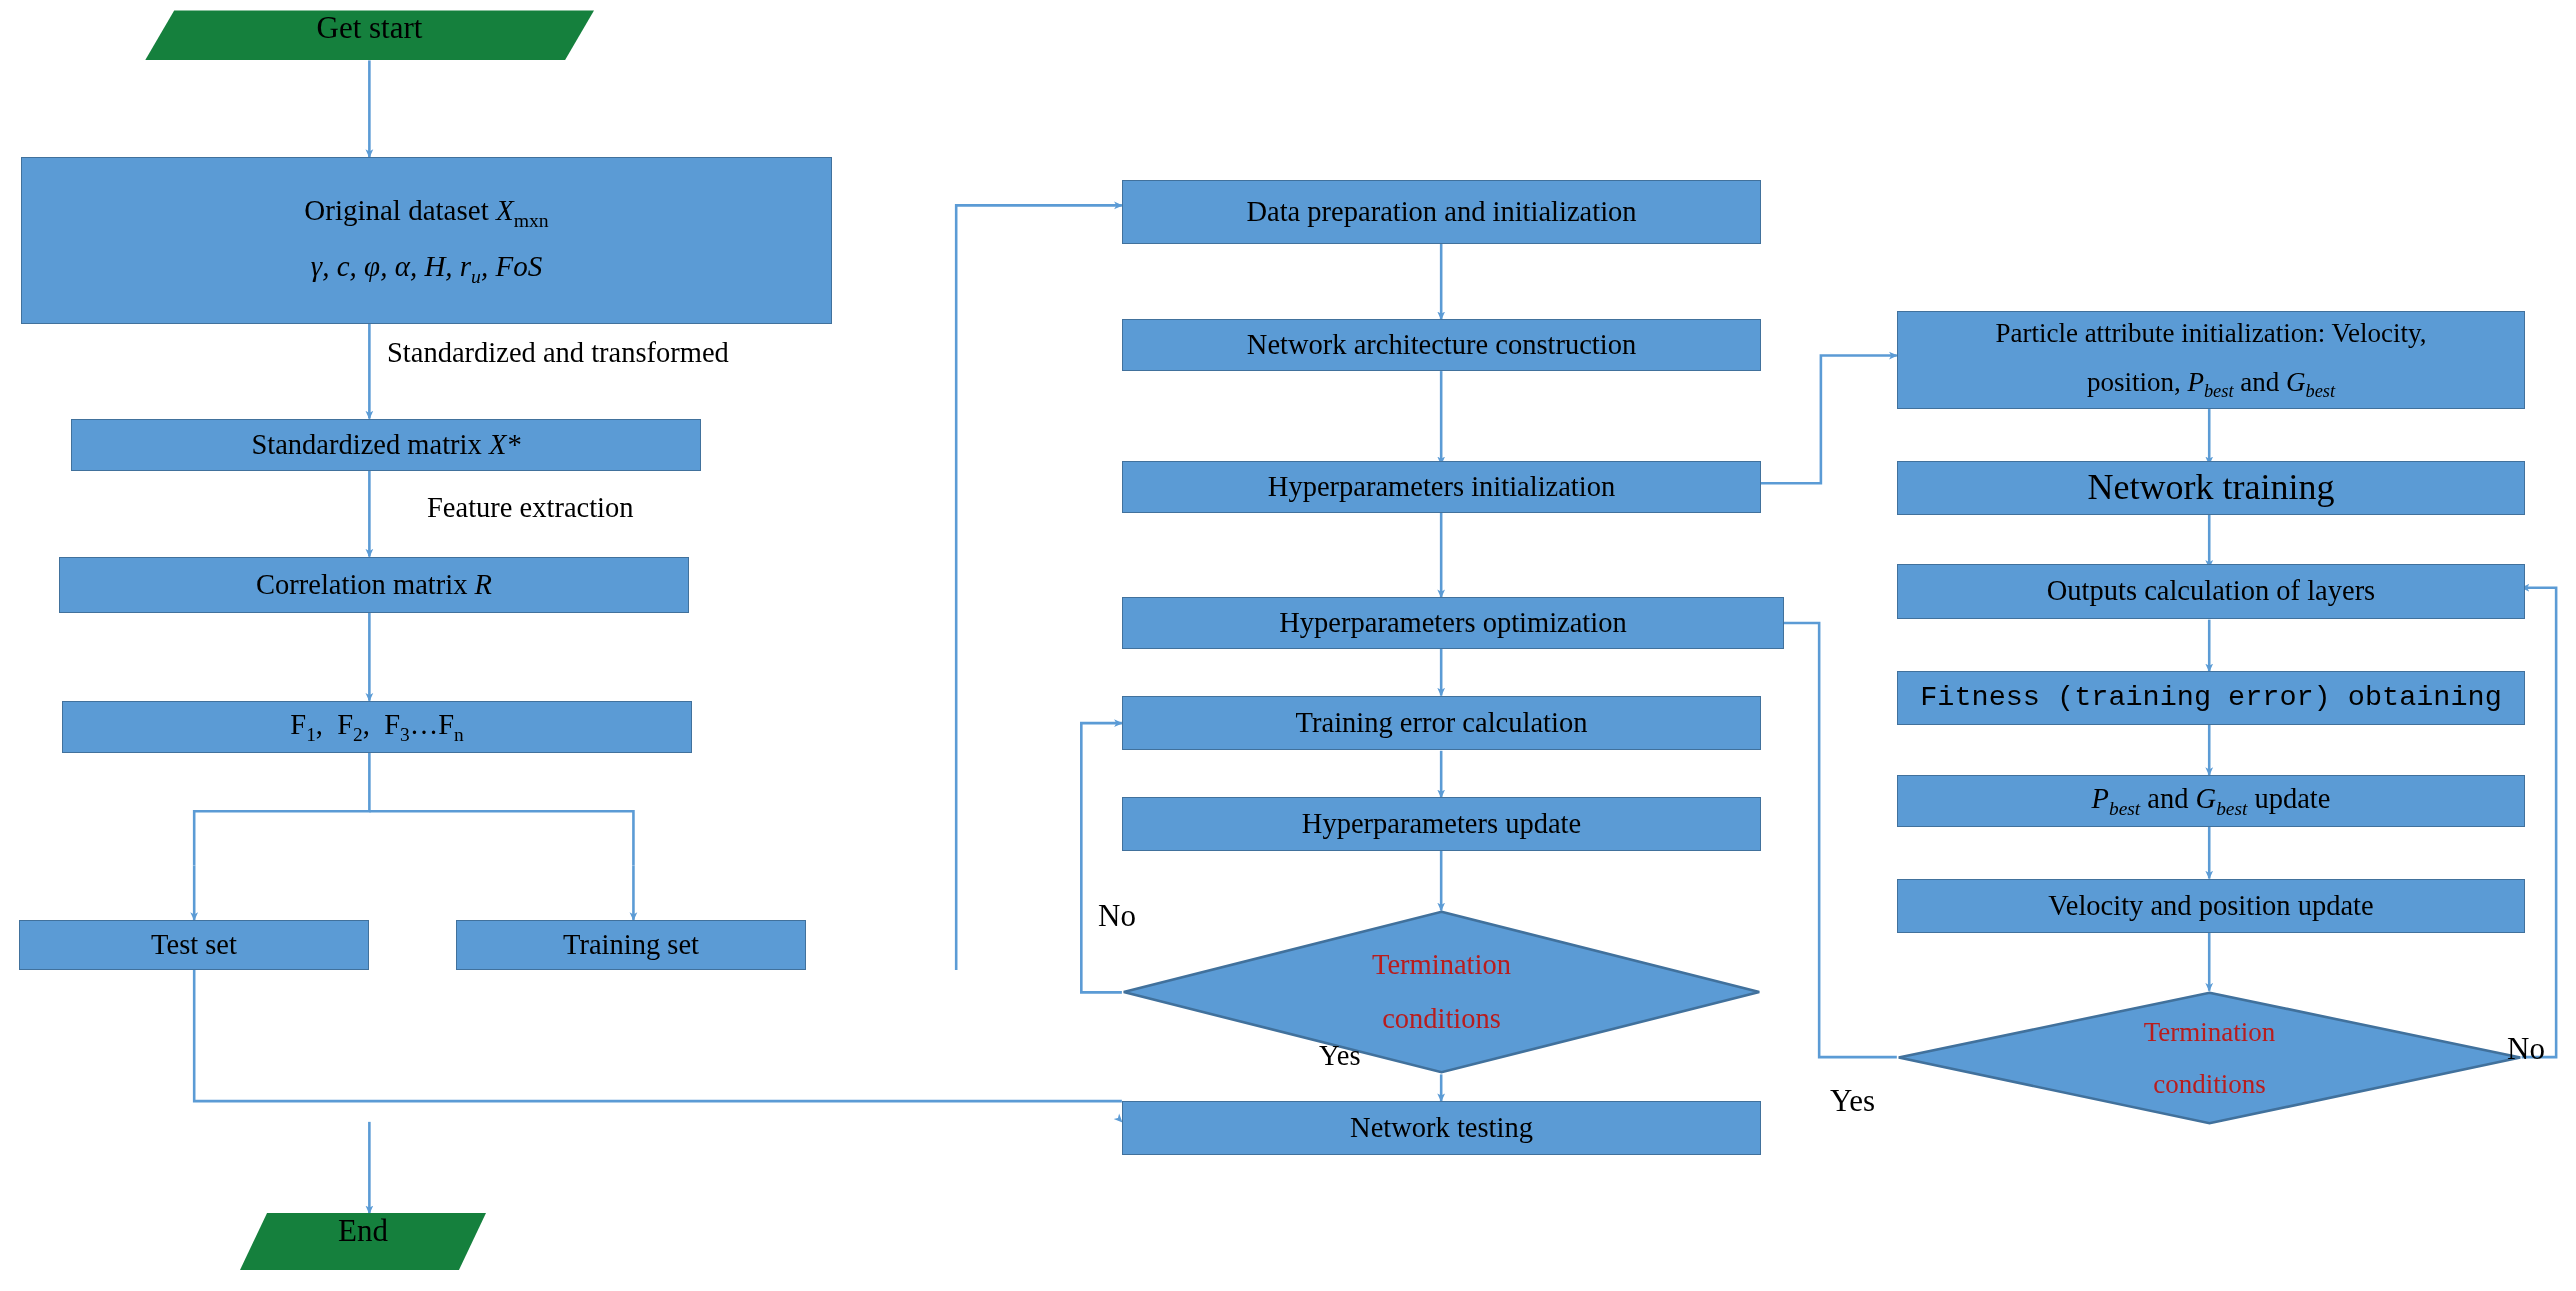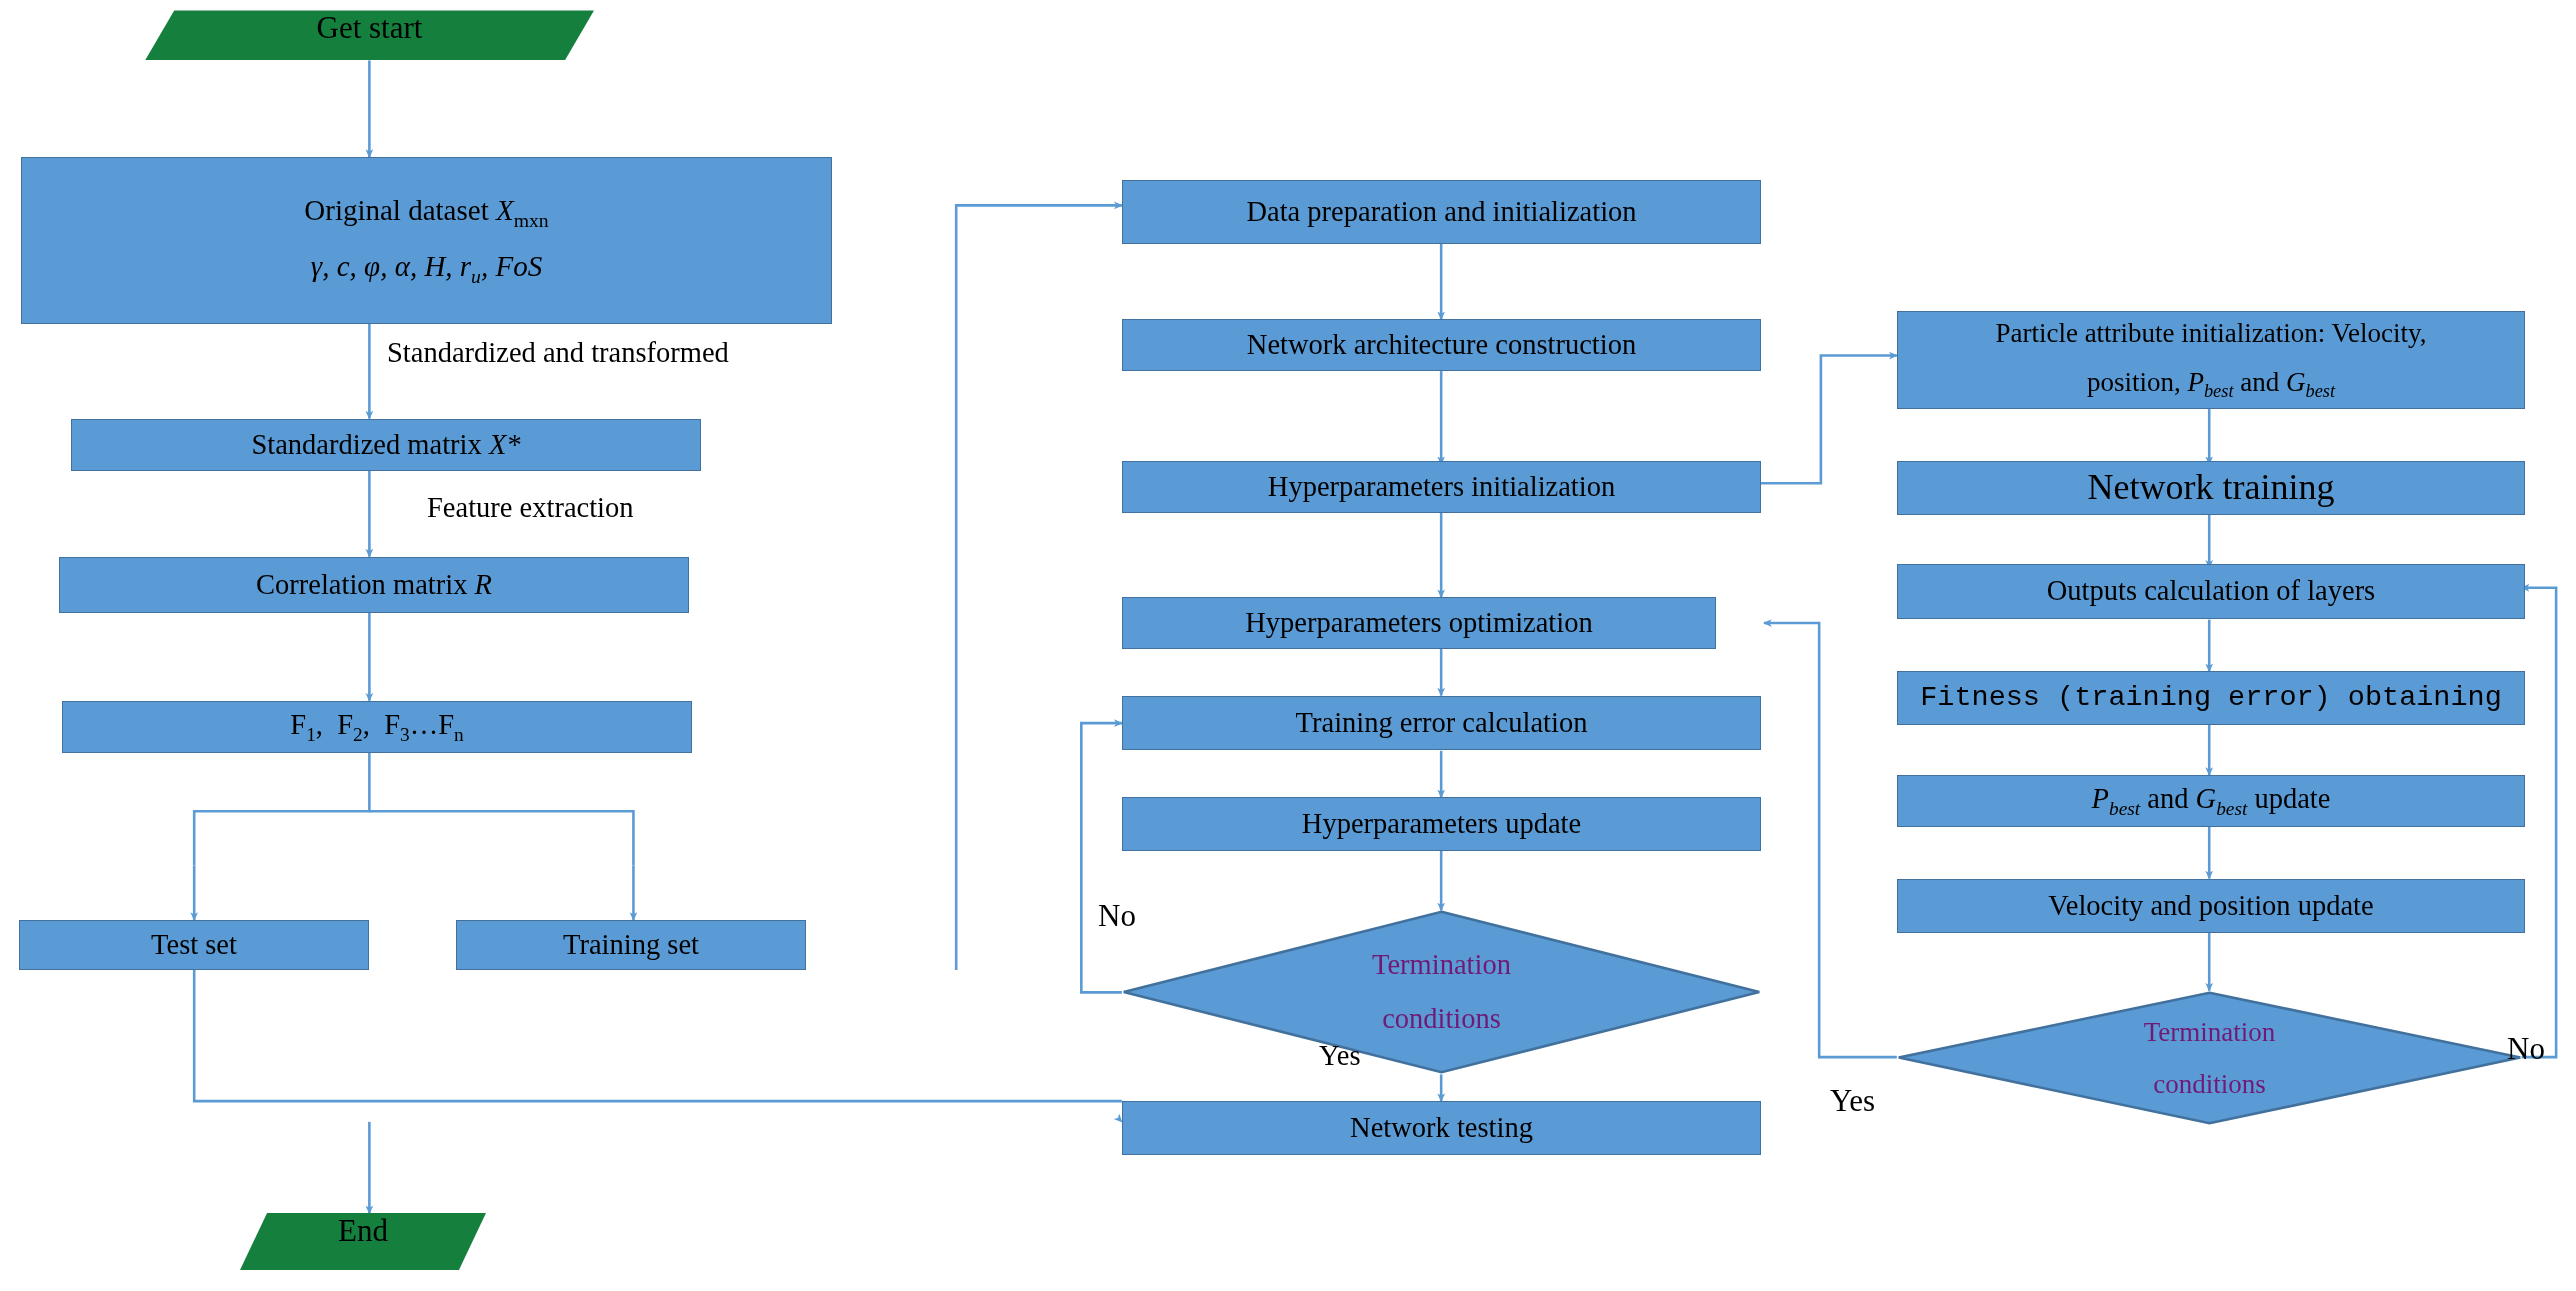--- a/index.html
+++ b/index.html
@@ -10,21 +10,21 @@
   .node{position:absolute;box-sizing:border-box;background:#5B9BD5;border:1.7px solid #41719C;
         display:flex;align-items:center;justify-content:center;text-align:center;
         color:#000;line-height:1.22;z-index:3;gap:12px;}
   .node .txt{padding:0 8.6px;}
   .para{position:absolute;box-sizing:border-box;background:#15803d;border:none;
         display:flex;align-items:flex-start;justify-content:center;text-align:center;color:#000;
         z-index:3;}
   .diamond{position:absolute;z-index:3;}
   .diamond svg{position:absolute;inset:0;width:100%;height:100%;}
   .diamond .dlabel{position:absolute;inset:0;display:flex;flex-direction:column;
-        align-items:center;justify-content:center;text-align:center;color:#701a75;line-height:1.2;
+        align-items:center;justify-content:center;text-align:center;color:#b91c1c;line-height:1.2;
         z-index:4;gap:20px;}
 
   
   .elabel{position:absolute;color:#000;z-index:5;white-space:nowrap;}
 
   
   #wires{position:absolute;left:0;top:0;width:2576px;height:1291px;z-index:1;overflow:visible;}
 
   
   .it{font-style:italic;}
@@ -164,21 +164,21 @@
   </div>
 
   <div class="node" style="left:1122px;top:319px;width:639px;height:52px;font-size:28.5px;">
     <span class="txt">Network architecture construction</span>
   </div>
 
   <div class="node" style="left:1122px;top:461px;width:639px;height:52px;font-size:28.5px;">
     <span class="txt">Hyperparameters initialization</span>
   </div>
 
-  <div class="node" style="left:1122px;top:597px;width:594px;height:52px;font-size:28.5px;">
+  <div class="node" style="left:1122px;top:597px;width:662px;height:52px;font-size:28.5px;">
     <span class="txt">Hyperparameters optimization</span>
   </div>
 
   <div class="node" style="left:1122px;top:696px;width:639px;height:54px;font-size:28.5px;">
     <span class="txt">Training error calculation</span>
   </div>
 
   <div class="node" style="left:1122px;top:797px;width:639px;height:54px;font-size:28.5px;">
     <span class="txt">Hyperparameters update</span>
   </div>

